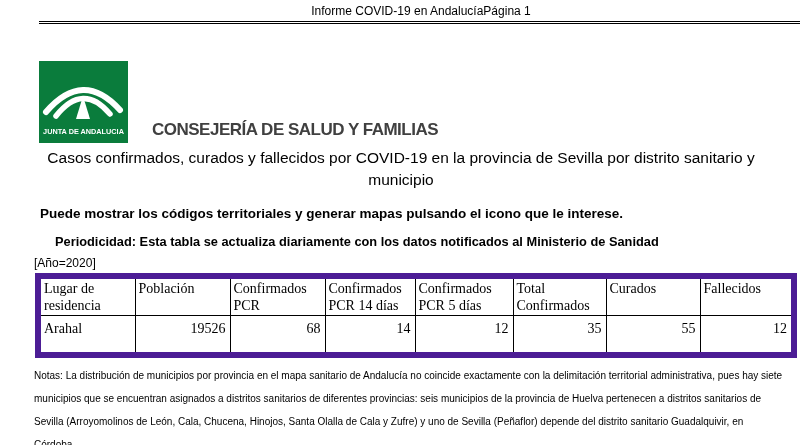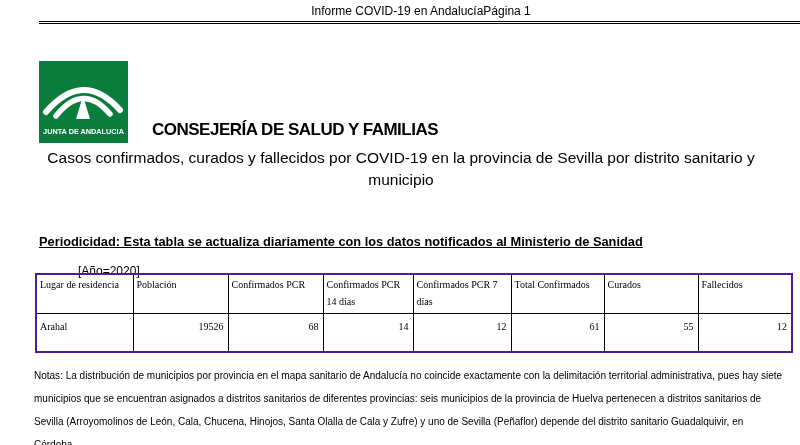--- a/index.html
+++ b/index.html
@@ -59,45 +59,43 @@
   .intro {
     position: absolute;
     left: 40px;
     top: 206px;
     width: 720px;
     font-size: 13.5px;
     font-weight: 700;
   }
   .periodicidad {
     position: absolute;
-    left: 39px;
+    left: 55px;
     top: 234px;
     width: 710px;
     font-size: 12.8px;
     font-weight: 700;
-    text-decoration: underline;
   }
   .year-filter {
     position: absolute;
     left: 34px;
-    top: 264px;
+    top: 256px;
     font-size: 12px;
-    margin-left: 44px;
   }
   
   .data-table {
     position: absolute;
     left: 35px;
     top: 273px;
     width: 756px;
     border-collapse: collapse;
     table-layout: fixed;
     font-family: "Liberation Serif", serif;
-    font-size: 10px;
-    border: 2px solid #4c1d95;
+    font-size: 14px;
+    border: 6px solid #4c1d95;
   }
   .data-table th, .data-table td {
     border: 1px solid #000;
     vertical-align: top;
     padding: 1px 4px 1px 3px;
     font-weight: normal;
     text-align: left;
     line-height: 17px;
     overflow: hidden;
   }
@@ -125,58 +123,59 @@
   </div>
 
   <svg class="logo" viewBox="0 0 89 82">
     <rect x="0" y="0" width="89" height="82" fill="#0a7c3c"></rect>
     <path d="M 7 51 Q 44 8 81 49" fill="none" stroke="#ffffff" stroke-width="6" stroke-linecap="round"></path>
     <path d="M 17 55 Q 44 21 71 53" fill="none" stroke="#ffffff" stroke-width="5.5" stroke-linecap="round"></path>
     <polygon points="44,35 37,58 51,58" fill="#ffffff"></polygon>
     <text x="44.5" y="73" text-anchor="middle" font-family="Liberation Sans, sans-serif" font-size="7.3" font-weight="700" fill="#ffffff">JUNTA DE ANDALUCIA</text>
   </svg>
 
-  <div class="consejeria" style="color:#000000">CONSEJERÍA DE SALUD Y FAMILIAS</div>
+  <div class="consejeria" style="color:#404040">CONSEJERÍA DE SALUD Y FAMILIAS</div>
 
   <h1 class="doc-title">Casos confirmados, curados y fallecidos por COVID-19 en la provincia de Sevilla por distrito sanitario y municipio</h1>
 
+  <p class="intro">Puede mostrar los códigos territoriales y generar mapas pulsando el icono que le interese.</p>
   <p class="periodicidad">Periodicidad: Esta tabla se actualiza diariamente con los datos notificados al Ministerio de Sanidad</p>
   <p class="year-filter">[Año=2020]</p>
 
   <table class="data-table">
     <colgroup>
       <col style="width:97px">
         <col style="width:95px">
         <col style="width:95px">
         <col style="width:90px">
       <col style="width:98px">
         <col style="width:93px">
         <col style="width:94px">
         <col style="width:94px">
     </colgroup>
     <thead>
       <tr>
         <th>Lugar de residencia</th>
         <th>Población</th>
         <th>Confirmados PCR</th>
         <th>Confirmados PCR 14 días</th>
-        <th>Confirmados PCR 7 días</th>
+        <th>Confirmados PCR 5 días</th>
         <th>Total Confirmados</th>
         <th>Curados</th>
         <th>Fallecidos</th>
       </tr>
     </thead>
     <tbody>
       <tr>
         <td>Arahal</td>
         <td class="num">19526</td>
         <td class="num">68</td>
         <td class="num">14</td>
         <td class="num">12</td>
-        <td class="num">61</td>
+        <td class="num">35</td>
         <td class="num">55</td>
         <td class="num">12</td>
       </tr>
     </tbody>
   </table>
 
   <p class="notes">Notas: La distribución de municipios por provincia en el mapa sanitario de Andalucía no coincide exactamente con la delimitación territorial administrativa, pues hay siete municipios que se encuentran asignados a distritos sanitarios de diferentes provincias: seis municipios de la provincia de Huelva pertenecen a distritos sanitarios de Sevilla (Arroyomolinos de León, Cala, Chucena, Hinojos, Santa Olalla de Cala y Zufre) y uno de Sevilla (Peñaflor) depende del distrito sanitario Guadalquivir, en Córdoba.</p>
 
 </div>
 

